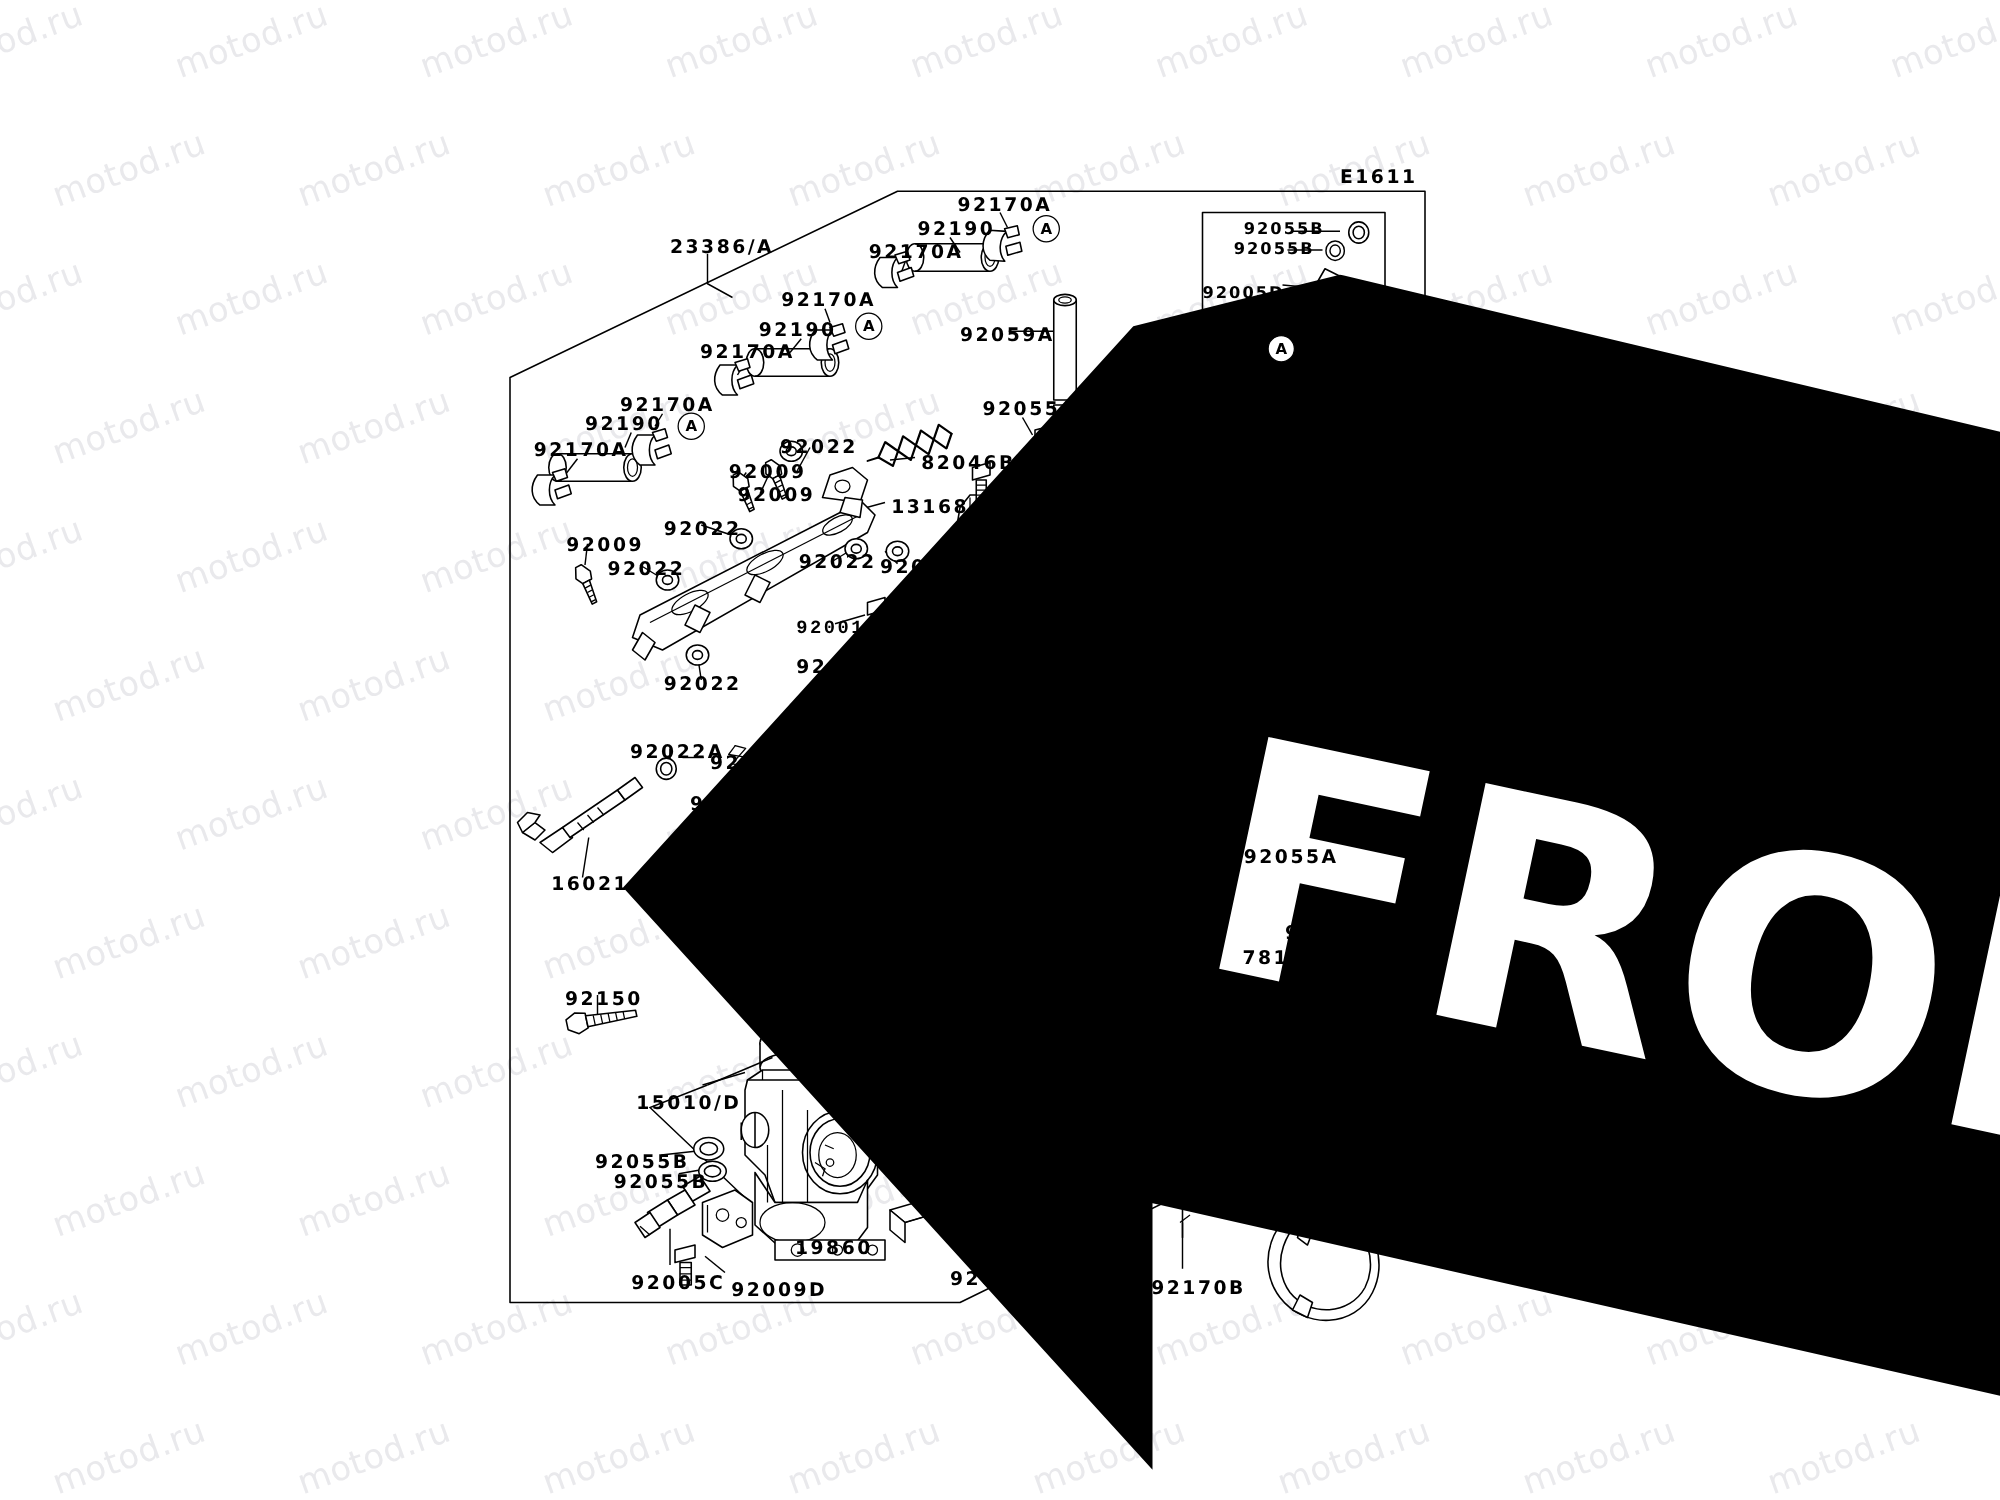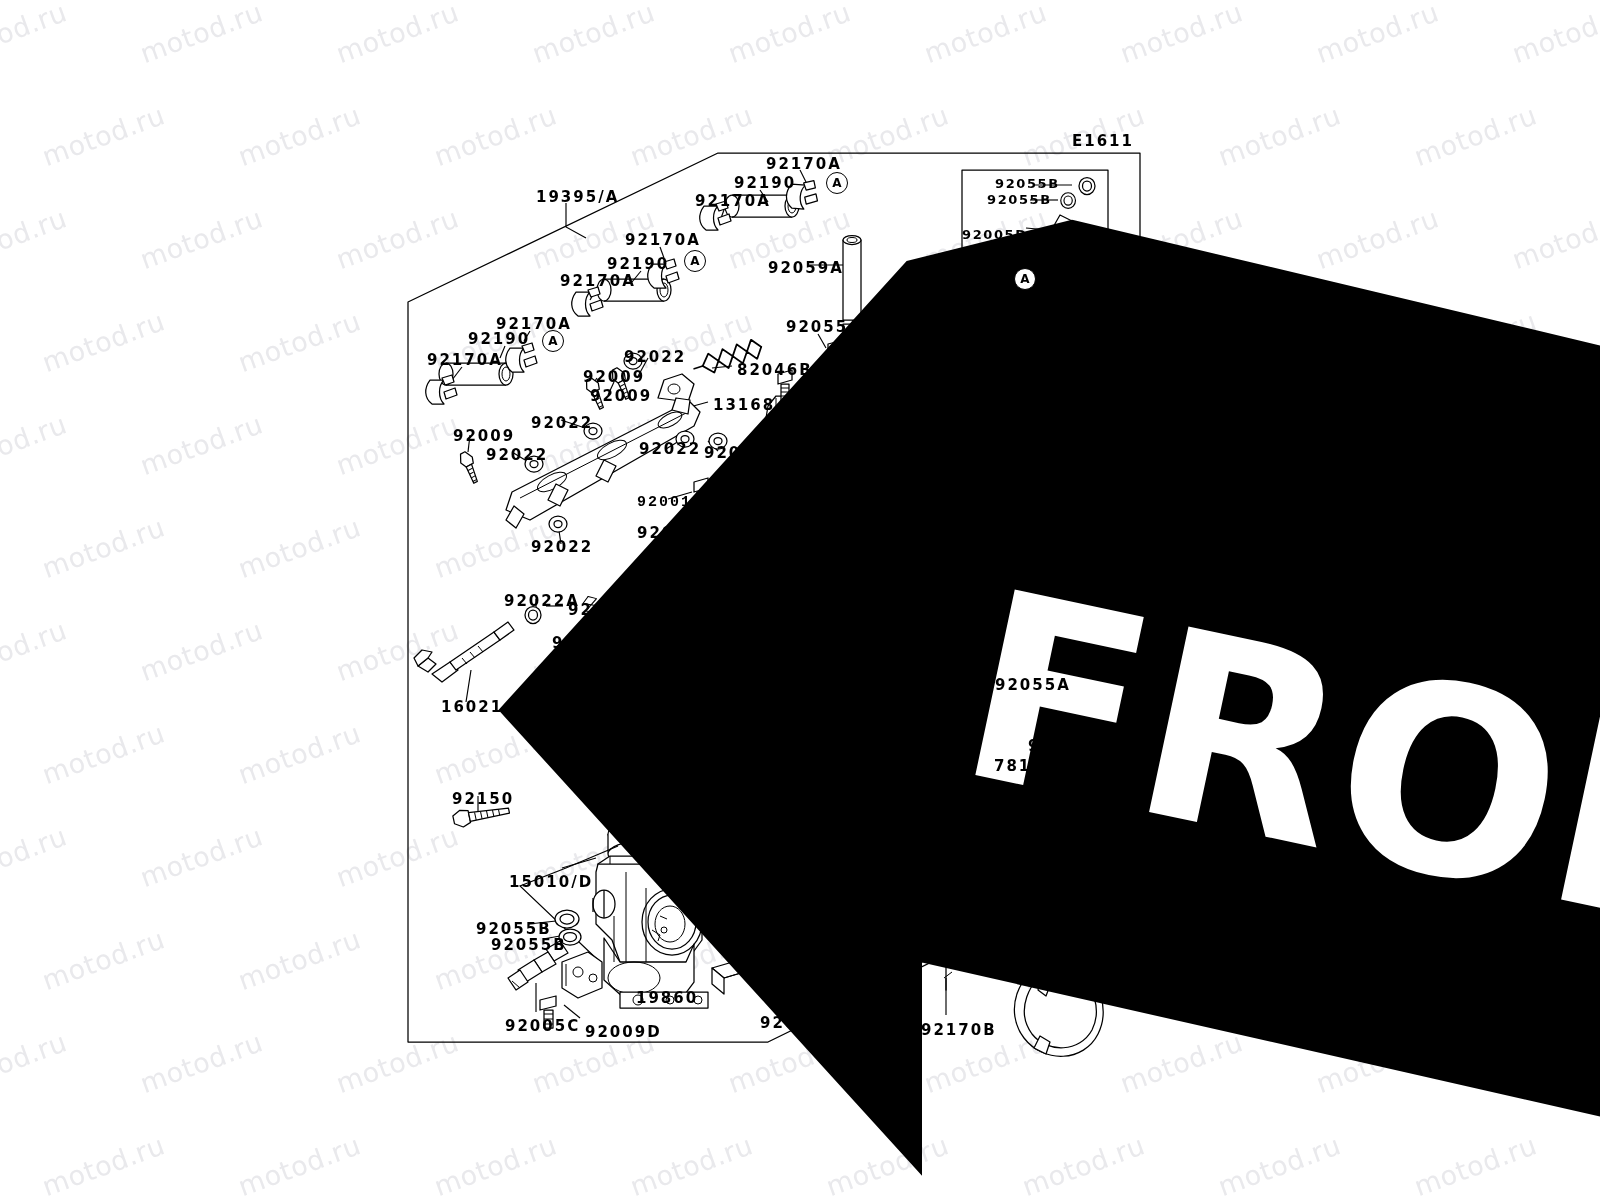--- a/index.html
+++ b/index.html
@@ -589,21 +589,21 @@
     <path d="M30,4 L72,14 L66,50 L22,40 L22,50 L2,28 L22,6 Z" fill="#000" stroke="#000"></path>
     <g fill="#fff" font-family="DejaVu Sans,Liberation Sans,sans-serif" font-size="13" font-weight="700">
       <text transform="translate(24,31) rotate(12)">FRONT</text>
     </g>
   </svg>
 </div>
 
 </div>
 
 <div id="labels">
-    <div class="lbl" style="left: 536px; top: 188px;">19395/A</div>
+    <div class="lbl" style="left: 536px; top: 188px;">23386/A</div>
     <div class="lbl" style="left: 766px; top: 155px;">92170A</div>
     <div class="lbl" style="left: 734px; top: 174px;">92190</div>
     <div class="lbl" style="left: 695px; top: 192px;">92170A</div>
     <div class="lbl" style="left: 625px; top: 231px;">92170A</div>
     <div class="lbl" style="left: 607px; top: 255px;">92190</div>
     <div class="lbl" style="left: 560px; top: 272px;">92170A</div>
     <div class="lbl" style="left: 496px; top: 315px;">92170A</div>
     <div class="lbl" style="left: 468px; top: 330px;">92190</div>
     <div class="lbl" style="left: 427px; top: 351px;">92170A</div>
     <div class="lbl" style="left: 768px; top: 259px;">92059A</div>

